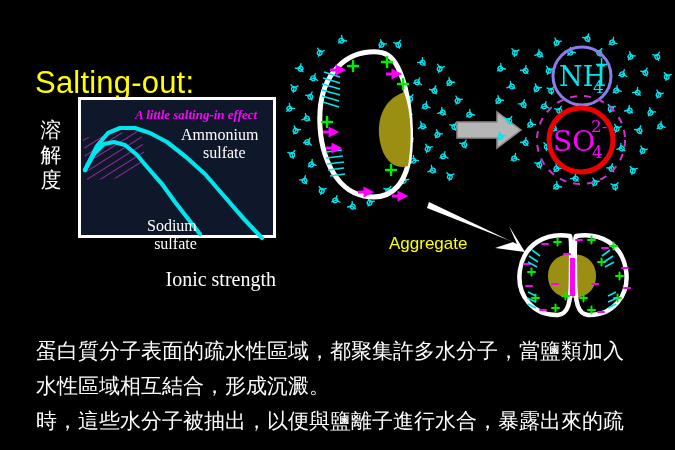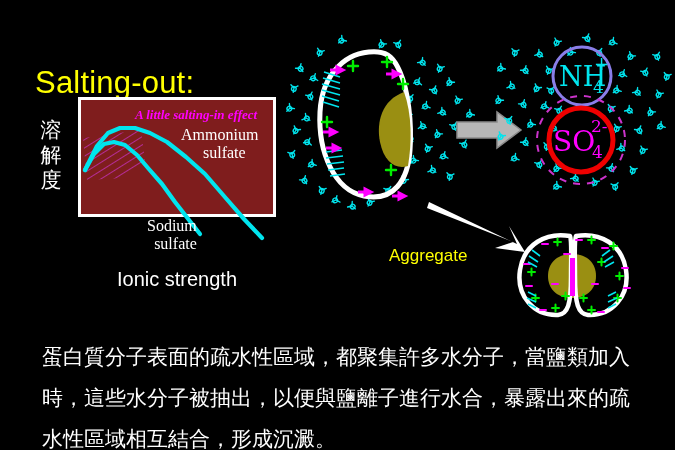--- a/index.html
+++ b/index.html
@@ -11,33 +11,33 @@
     position:absolute;left:35px;top:22px;
     font-size:31px;line-height:34px;color:#ffff00;
     font-family:"Liberation Sans",sans-serif;letter-spacing:.2px;
     white-space:nowrap;
     margin-top:44px;
   }
 
   
   #chart-group{position:absolute;left:32px;top:92px;width:250px;height:205px;}
   #chart-box{
-    position:absolute;left:46px;top:5px;width:198px;height:120px;
-    border:3px solid #ffffff;background:#7f1d1d;box-sizing:border-box;
+    position:absolute;left:46px;top:5px;width:198px;height:141px;
+    border:3px solid #ffffff;background:#0f172a;box-sizing:border-box;
   }
   #chart-plot{position:absolute;inset:0;}
   #y-axis-label{
     position:absolute;left:2px;top:26px;width:34px;
     color:#ffffff;font-size:21px;line-height:25px;text-align:center;
     font-family:"DejaVu Sans","Liberation Sans",sans-serif;
   }
   #y-axis-label span{display:block;}
   #x-axis-label{
-    position:absolute;left:46px;top:176px;width:198px;text-align:center;
-    color:#ffffff;font-size:20px;font-family:Liberation Sans, sans-serif;
+    position:absolute;left:46px;top:176px;width:198px;text-align:right;
+    color:#ffffff;font-size:20px;font-family:Liberation Serif, serif;
     white-space:nowrap;
   }
   .curve-label{
     position:absolute;color:#ffffff;font-size:16px;line-height:18px;
     font-family:Liberation Serif, serif;white-space:nowrap;
   }
   #label-ammonium{left:100px;top:26px;text-align:left;}
   #label-ammonium .l2{padding-left:22px;display:block;}
   #label-sodium{left:66px;top:117px;text-align:right;}
   #salting-in-note{
@@ -49,31 +49,31 @@
   
   #protein-fig{position:absolute;left:282px;top:30px;width:200px;height:212px;}
   
   #gray-arrow{position:absolute;left:455px;top:108px;width:68px;height:44px;}
   
   #ion-fig{position:absolute;left:495px;top:28px;width:180px;height:185px;}
   
   #aggregate-fig{position:absolute;left:492px;top:228px;width:160px;height:92px;}
   #white-arrow{position:absolute;left:425px;top:198px;width:110px;height:62px;}
   #aggregate-label{
-    position:absolute;left:389px;top:246px;color:#ffff00;font-size:17px;
+    position:absolute;left:389px;top:234px;color:#ffff00;font-size:17px;
     font-family:"Liberation Sans",sans-serif;white-space:nowrap;
   }
 
   
   #caption{
     position:absolute;left:28px;top:330px;width:625px;
     color:#ffffff;font-size:21px;line-height:27px;
     font-family:"DejaVu Sans","Liberation Sans",sans-serif;
   }
-  #caption p{margin:14px;white-space:nowrap;}
+  #caption p{margin:8px;white-space:nowrap;}
 </style>
 </head>
 <body>
 
 <div id="stage">
 
   <div id="title">Salting-out:</div>
 
   <div id="chart-group">
 
@@ -574,17 +574,17 @@
     <g stroke="#00e5ee" stroke-width="1.6">
       <path d="M40 22 l8 6 M37 28 l9 6 M36 34 l9 5"></path>
       <path d="M118 22 l-8 6 M121 28 l-9 6 M122 34 l-9 5"></path>
       <path d="M36 64 l8 4 M35 70 l9 4 M36 76 l8 4"></path>
       <path d="M124 64 l-8 4 M125 70 l-9 4 M124 76 l-8 4"></path>
     </g>
   </svg>
 
   <div id="caption">
     <p>蛋白質分子表面的疏水性區域，都聚集許多水分子，當鹽類加入</p>
+    <p>水性區域相互結合，形成沉澱。</p>
     <p>時，這些水分子被抽出，以便與鹽離子進行水合，暴露出來的疏</p>
-    <p>水性區域相互結合，形成沉澱。</p>
   </div>
 
 </div>
 
 </body></html>

